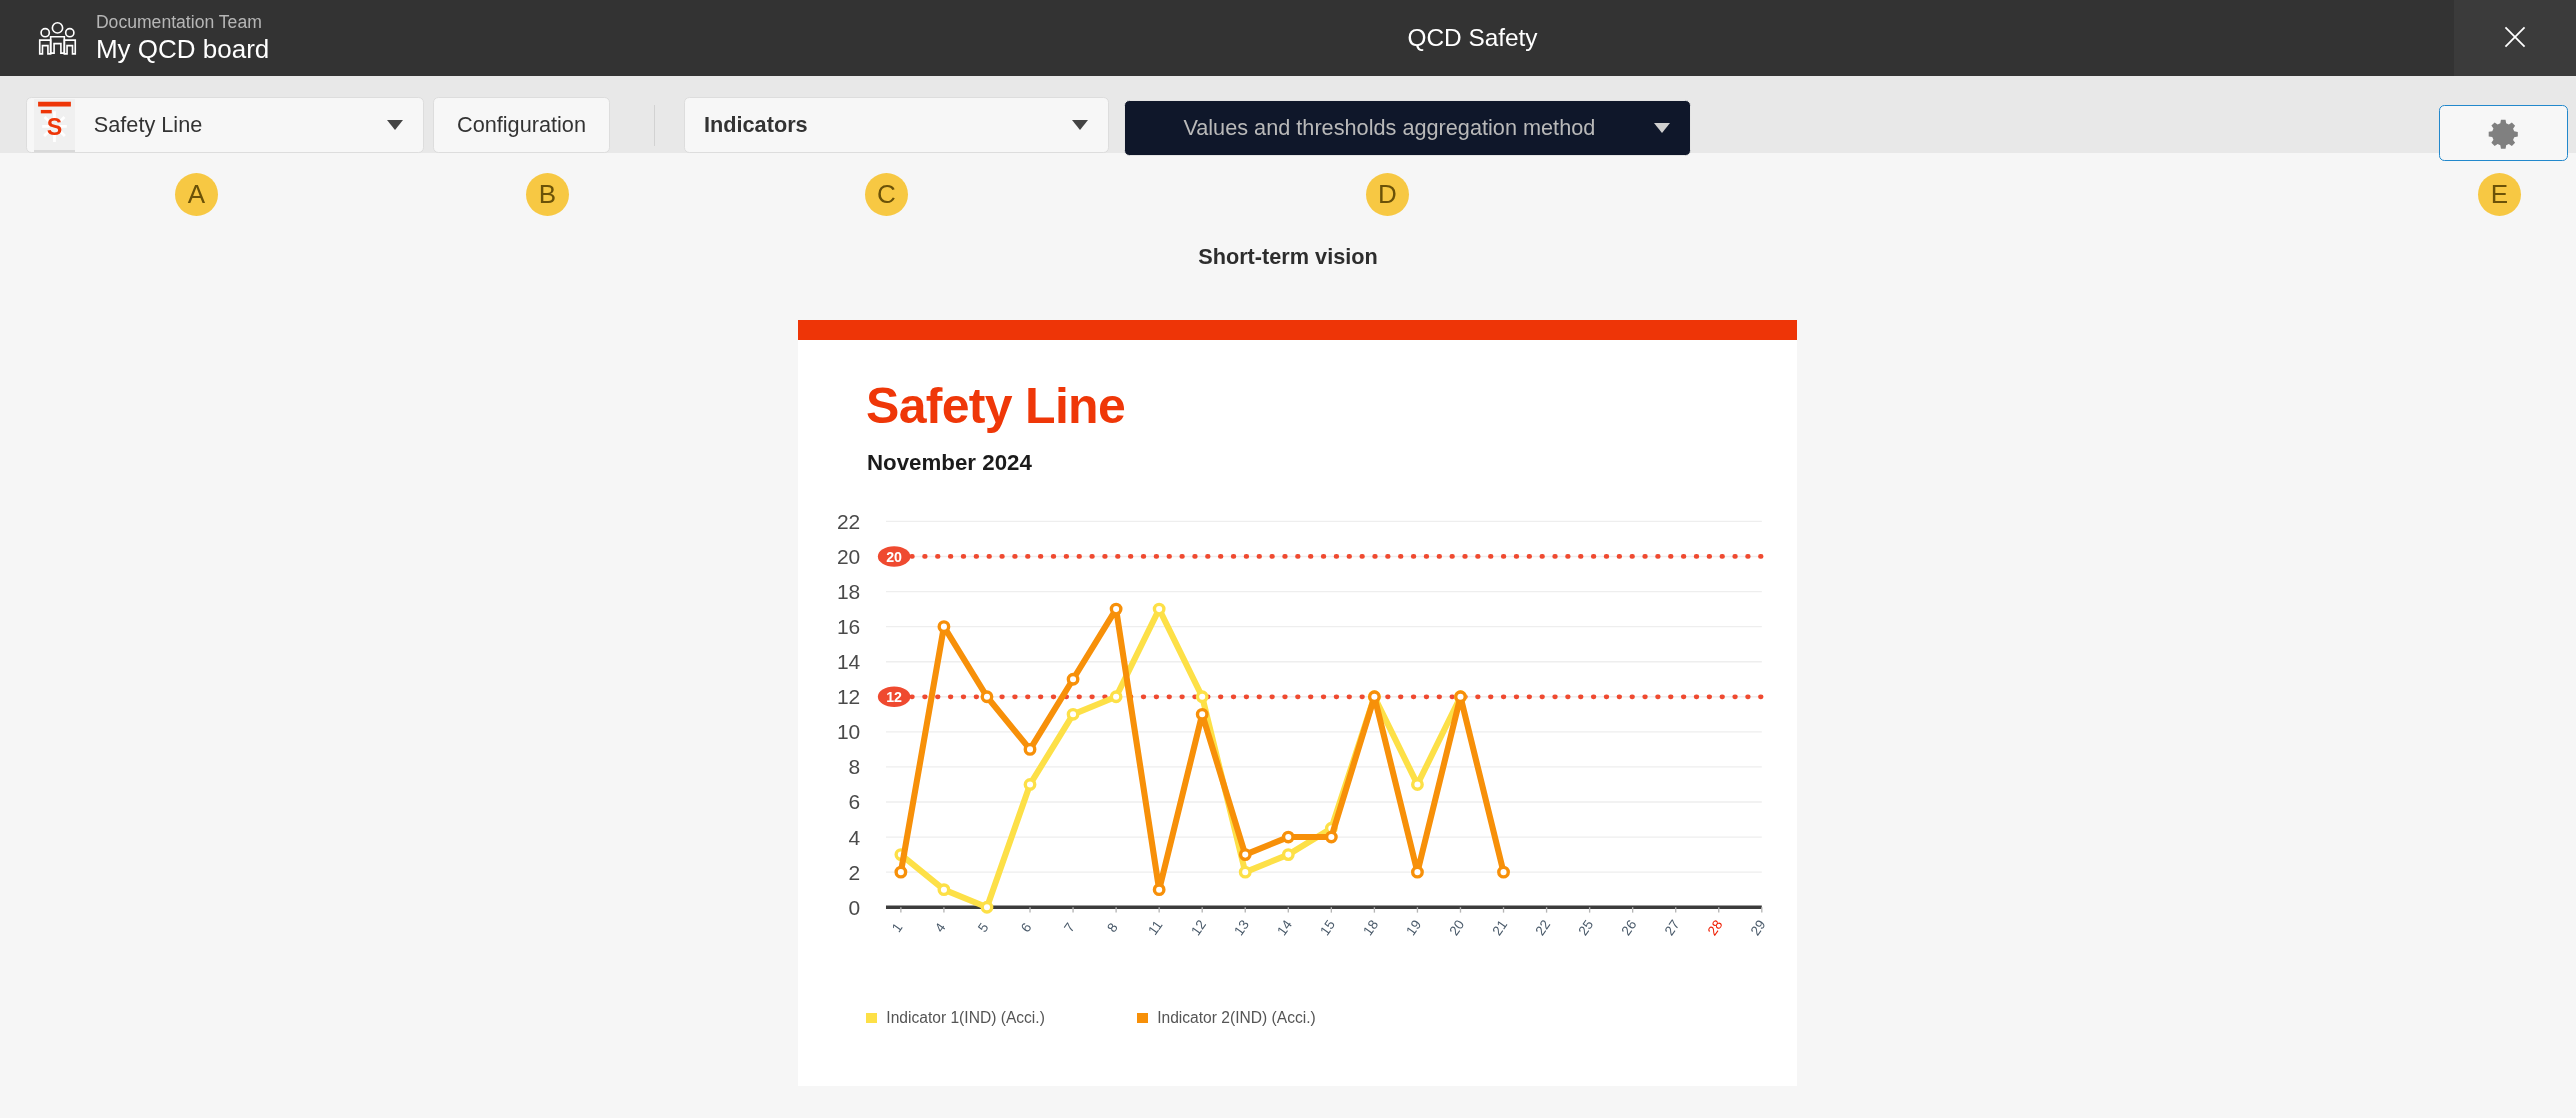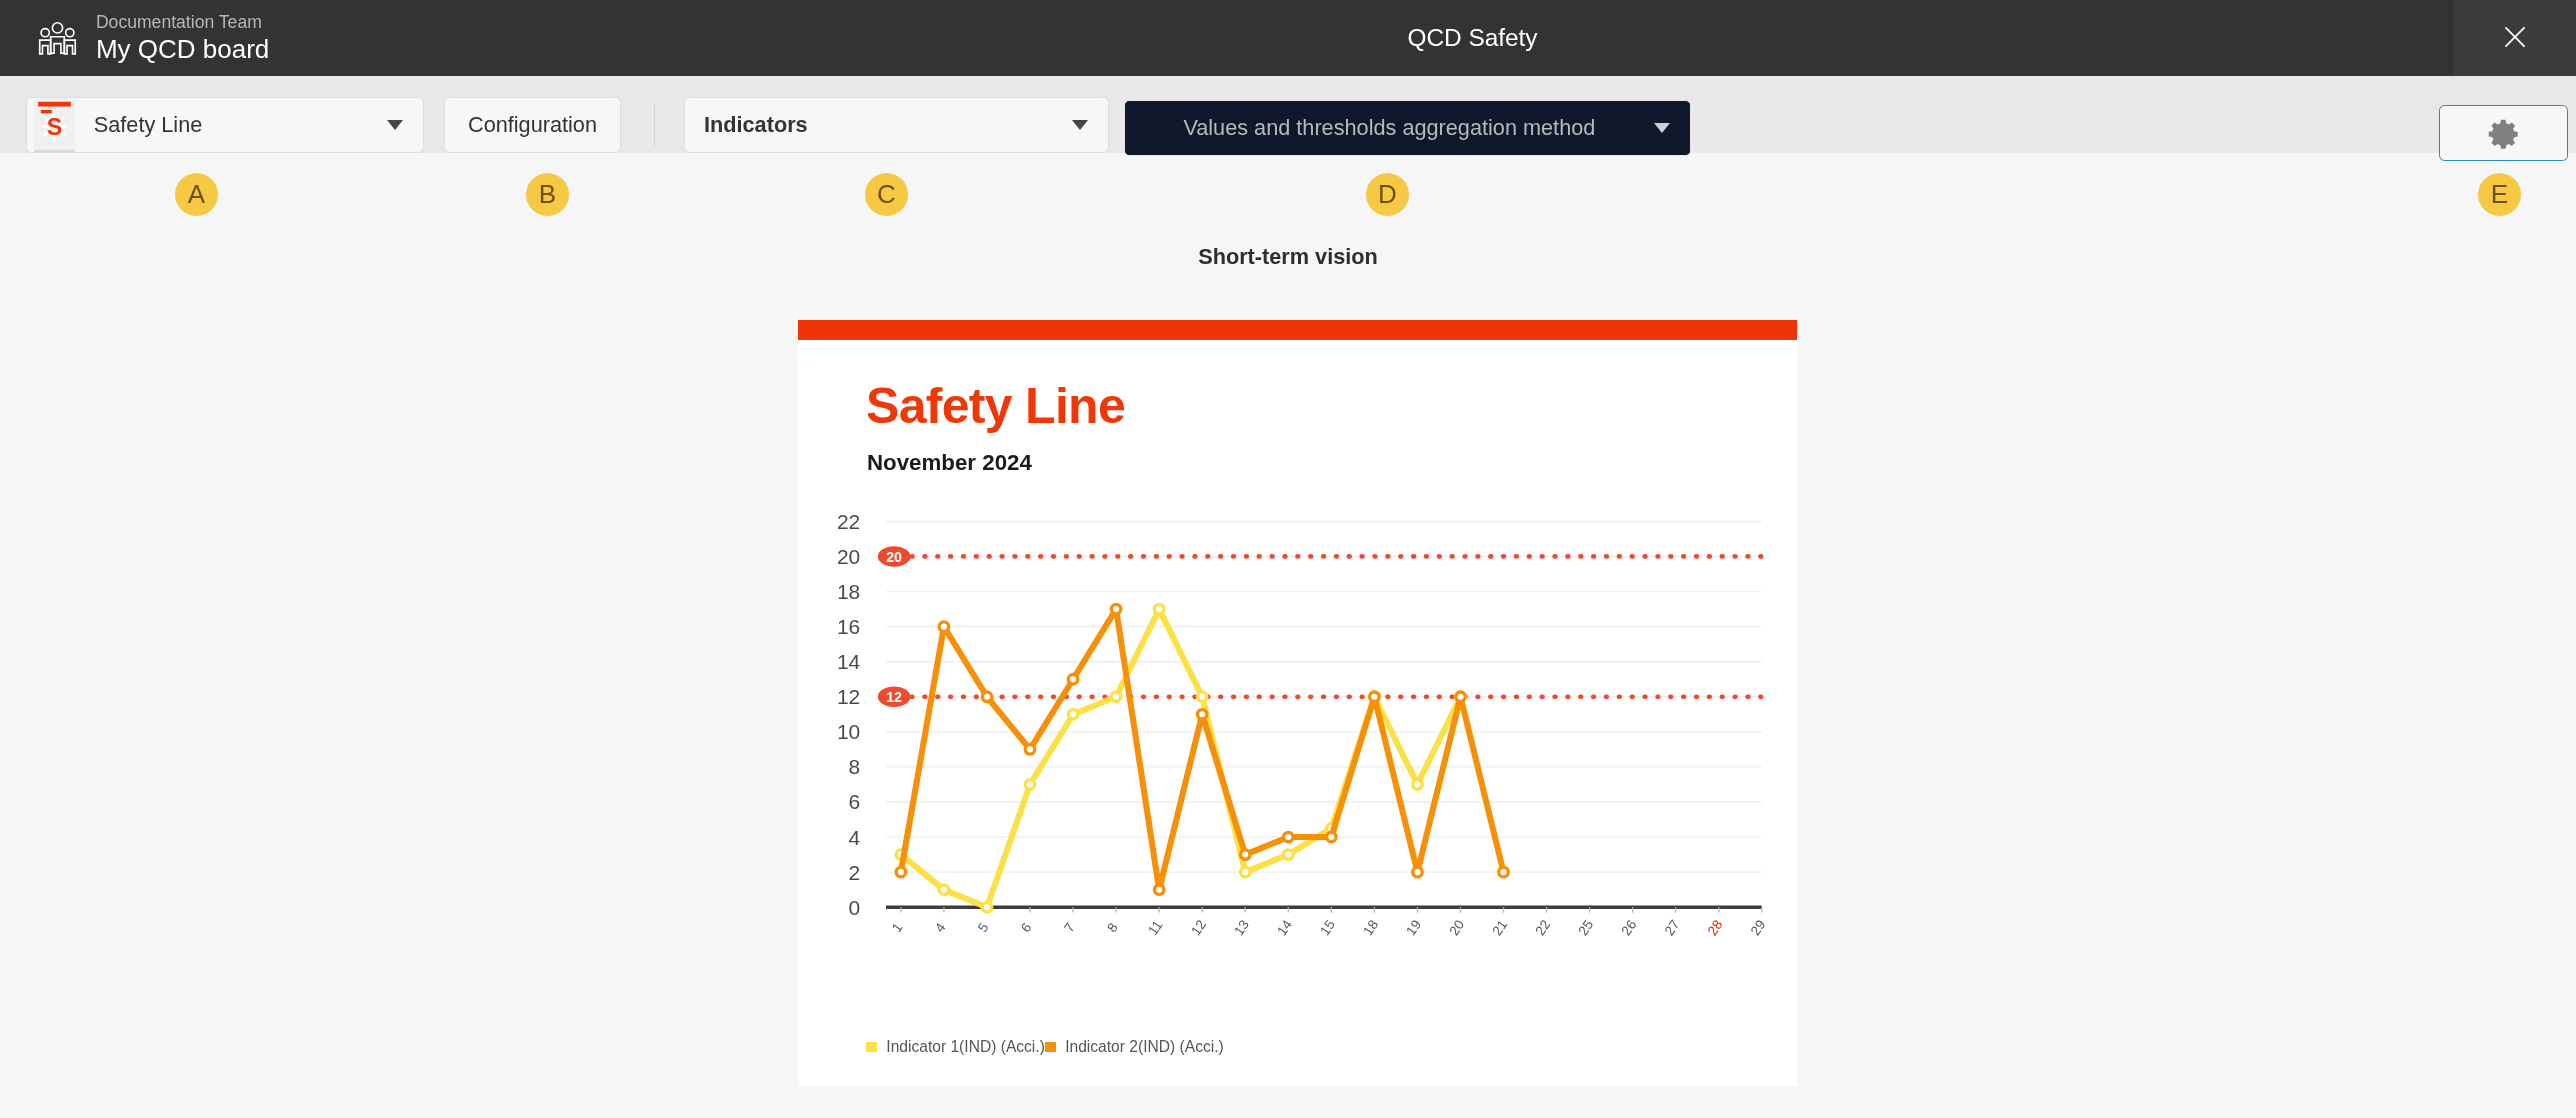--- a/index.html
+++ b/index.html
@@ -42,21 +42,21 @@
     background:#e8e8e8;
   }
   .tool-ctrl{
     position:absolute; background:#f7f7f7; border:0.7px solid #dddddd; border-radius:5.4px;
     display:flex; align-items:center; cursor:pointer;
   }
   .tool-ctrl.disabled{ background:#0f172a; border-color:#e4e4e4; cursor:default; }
   .tool-ctrl.focused{ border:1.4px solid #2288cc; }
 
   #ctrl-safety { left:26px;   top:97px;  width:398px; height:56px; }
-  #ctrl-config { left:444px;  top:97px;  width:177px; height:56px; justify-content:center;}
+  #ctrl-config { left:433px;  top:97px;  width:177px; height:56px; justify-content:center;}
   #ctrl-ind    { left:684px; top:97px;  width:425px; height:56px;font-weight:bold; }
   #ctrl-agg    { left:1124px; top:100px;  width:567px; height:56px; }
   #ctrl-gear   { left:2439px; top:105px;  width:129px; height:56px; justify-content:center;}
 
   .ctrl-thumb{
     width:41px; height:53px; margin-left:6.8px; flex:0 0 41px;
     background:#f0f0f0; position:relative; overflow:hidden;
     border-bottom:2px solid #d9d9d9;
   }
   .ctrl-label{ font-size:21.7px; color:#333; padding-left:19px; flex:1; white-space:nowrap;
@@ -93,21 +93,21 @@
     background:#ffffff;
   }
   .card-topbar{ height:20.3px; background:#ee3507; }
   .card-title{ color:#ef3708; font-size:50px; font-weight:bold; margin:37px 0 0 68px; letter-spacing:-0.7px;}
   .card-sub{ color:#1b1b1b; font-size:22.3px; font-weight:bold; margin:15px 0 0 69px; }
 
   .plot-wrap{ position:relative; margin-top:24.4px; height:447px; }
   .plot-svg{ position:absolute; left:0; top:0; }
 
   .legend{
-    position:absolute; left:68px; top:718px; display:flex; align-items:flex-end;
+    position:absolute; left:68px; top:689px; display:flex; gap:92px; align-items:flex-end;
   }
   .leg-item{ display:flex; align-items:center; gap:9.5px; }
   .leg-sw{ width:10.8px; height:10.8px; }
   .leg-txt{ font-size:15.6px; color:#555; }
 </style>
 </head>
 <body>
 
 <div class="topbar">
   <div class="tb-brand">

